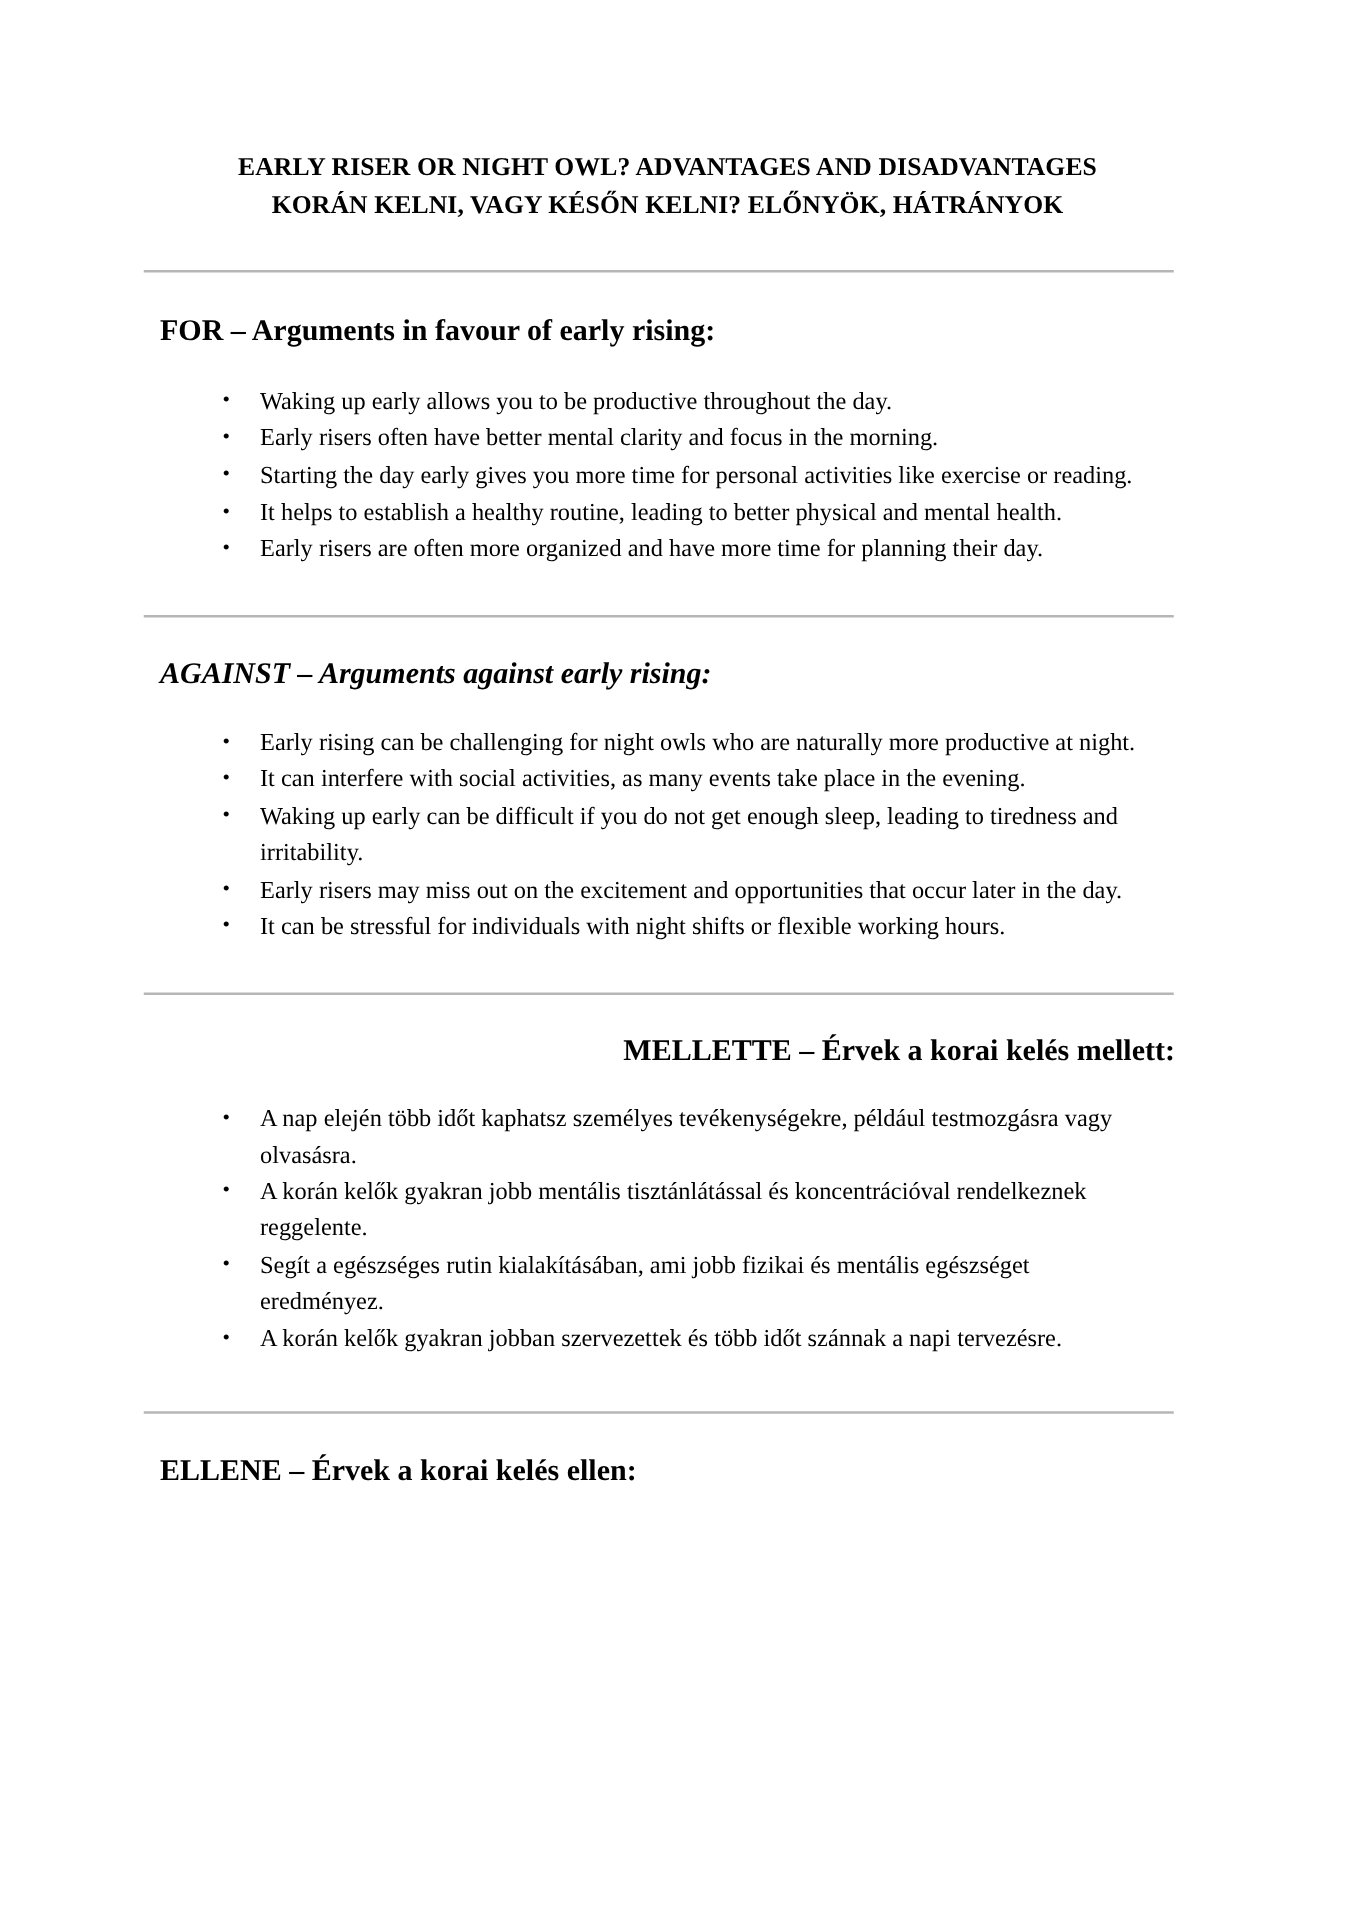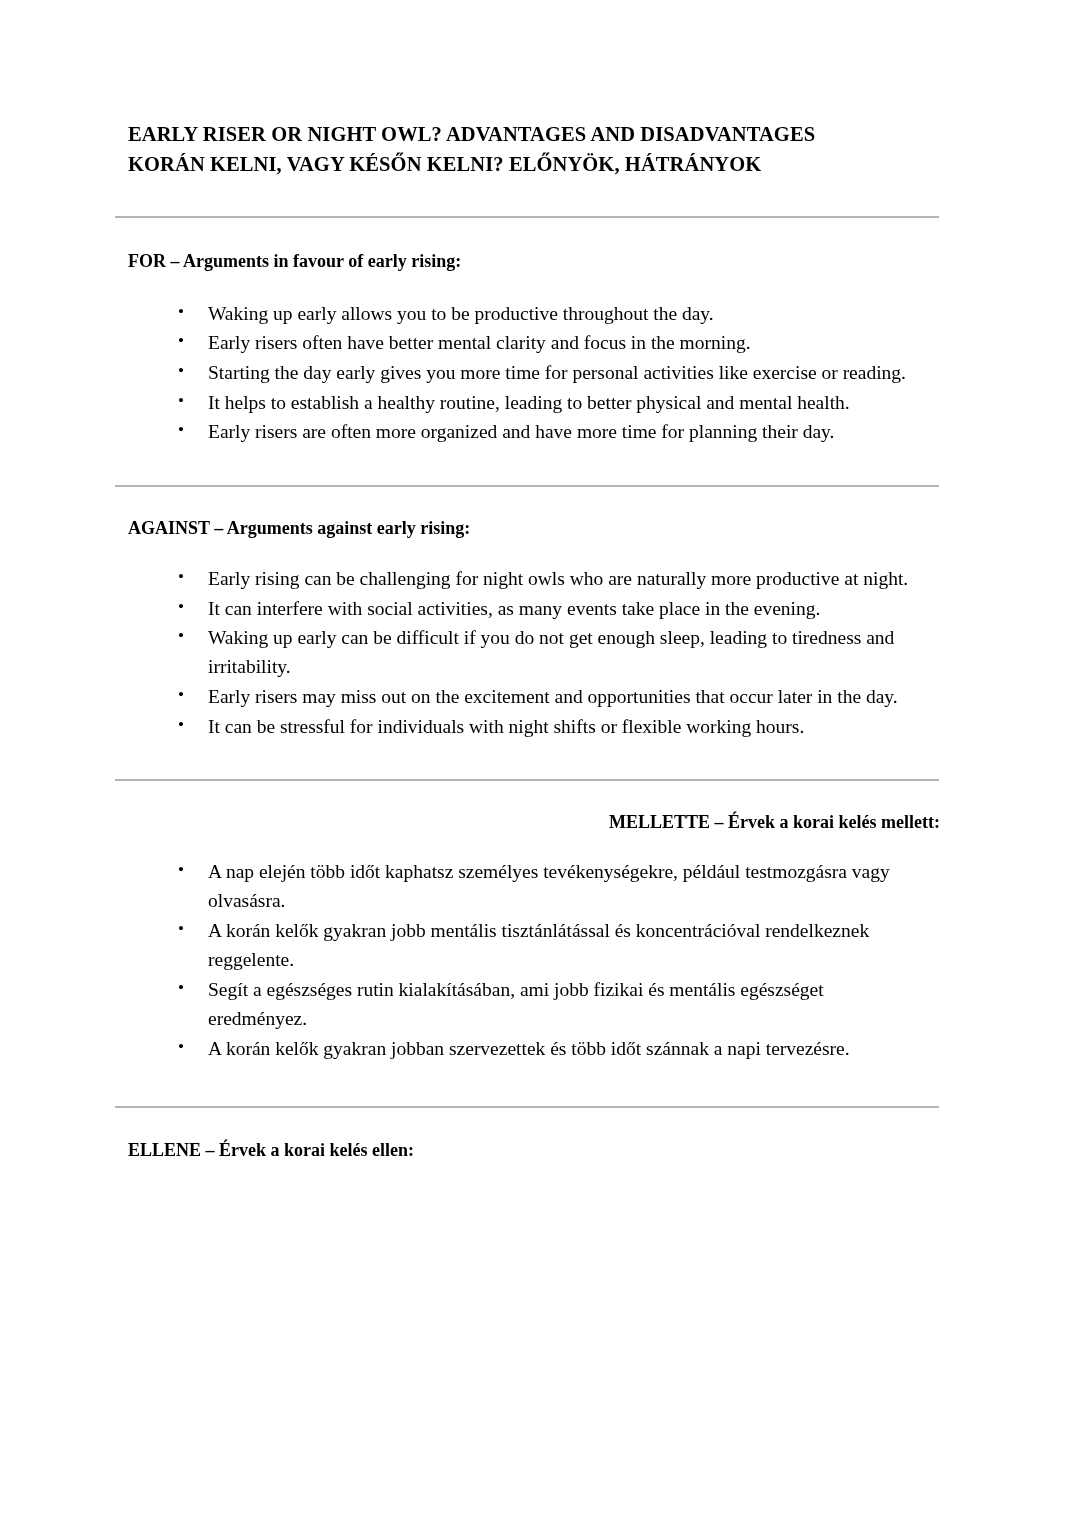--- a/index.html
+++ b/index.html
@@ -30,20 +30,21 @@
     width: 812px;
   }
 
   
   .doc-title {
     font-size: 20.5px;
     font-weight: bold;
     line-height: 1.45;
     letter-spacing: 0.1px;
     margin: 0;
+    text-align: center;
   }
   .doc-title .title-line {
     display: block;
     white-space: nowrap;
   }
 
   
   .rule {
     height: 0;
     border: 0;
@@ -52,28 +53,28 @@
     width: 824px;
     margin-left: -13px;
   }
   .rule-1 { margin-top: 37px; }
   .rule-2 { margin-top: 38px; }
   .rule-3 { margin-top: 38px; }
   .rule-4 { margin-top: 43px; }
 
   
   .section-heading {
-    font-size: 18px;
+    font-size: 24px;
     font-weight: bold;
     line-height: 1.3;
     margin: 0;
     padding: 0;
   }
   .sec-1 .section-heading { margin-top: 32px; }
-  .sec-2 .section-heading { margin-top: 30px; }
+  .sec-2 .section-heading { margin-top: 30px; font-style: italic; }
   .sec-3 .section-heading { margin-top: 30px; text-align: right; }
   .sec-4 .section-heading { margin-top: 31px; }
 
   
   ul.bullets {
     list-style: none;
     margin: 15px;
     padding: 0;
   }
   .sec-1 ul.bullets { margin-top: 25px; }

